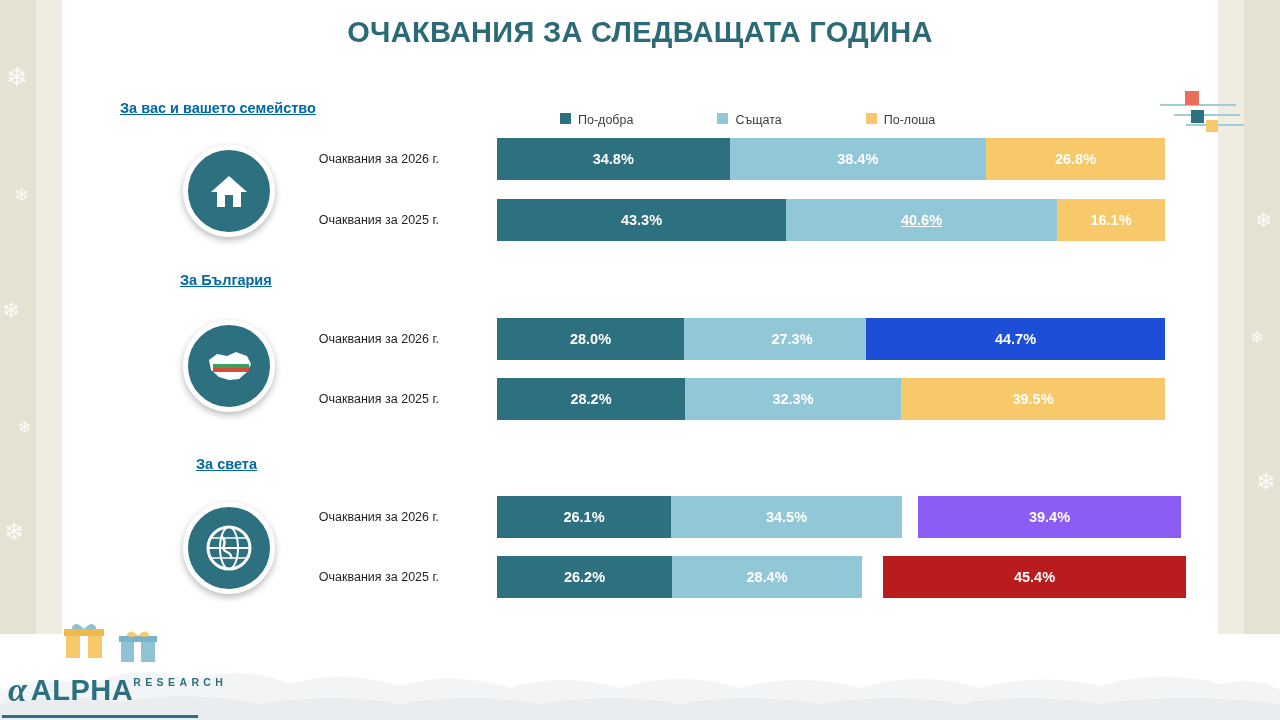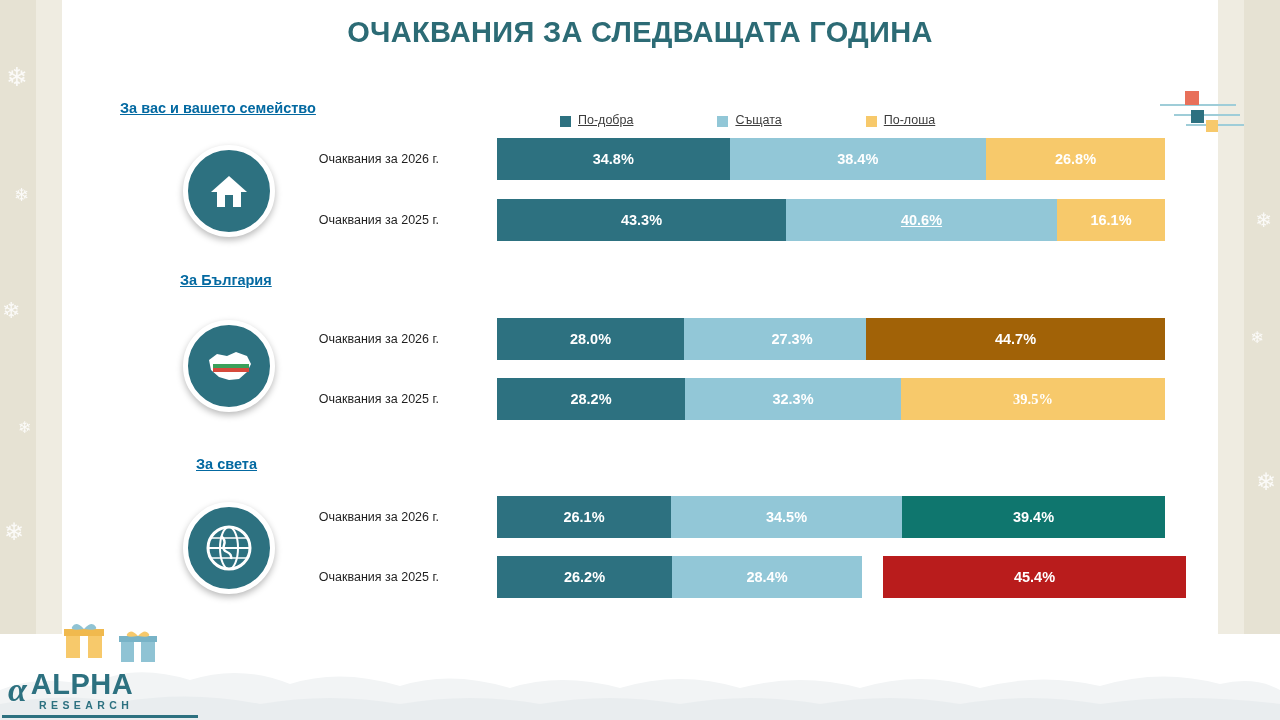--- a/index.html
+++ b/index.html
@@ -65,23 +65,22 @@
     position: absolute;
     top: 113px;
     left: 560px;
     display: flex;
     gap: 84px;
     font-size: 12.5px;
     color: #3c3c3c;
   }
   .legend-item {
     display: flex;
-    align-items: flex-end;
+    align-items: flex-start;
     gap: 7px;
-    text-decoration: underline;
   }
   .legend-swatch {
     width: 11px;
     height: 11px;
     display: inline-block;
   }
   
   .group-title {
     position: absolute;
     font-size: 14.5px;
@@ -161,23 +160,22 @@
   .logo-mark {
     font-family: "Liberation Serif", serif;
     font-size: 34px;
     font-weight: bold;
     font-style: italic;
     color: #2d7180;
     line-height: 1;
   }
   .logo-text {
     display: flex;
-    flex-direction: column;
+    flex-direction: row;
     line-height: 1;
-    text-align: right;
   }
   .logo-alpha {
     font-size: 29px;
     font-weight: bold;
     color: #2d7180;
     letter-spacing: .5px;
   }
   .logo-research {
     font-size: 10.5px;
     font-weight: bold;
@@ -286,30 +284,30 @@
       <rect x="10" y="18" width="36" height="4" fill="#3aa05a"></rect>
       <rect x="10" y="22" width="36" height="4" fill="#d64a3c"></rect>
     </svg>
   </div>
 
   <div class="row" style="left:313px; top:318px;">
     <div class="row-label">Очаквания за 2026 г.</div>
     <div class="bar-track">
       <div class="seg" style="width:187px; background:#2d7180;">28.0%</div>
       <div class="seg" style="width:182px; background:#92c7d7;padding-left:34px;">27.3%</div>
-      <div class="seg" style="width:299px; background:#a16207;">44.7%</div>
+      <div class="seg" style="width:299px; background:#1d4ed8;">44.7%</div>
     </div>
   </div>
 
   <div class="row" style="left:313px; top:378px;">
     <div class="row-label">Очаквания за 2025 г.</div>
     <div class="bar-track">
       <div class="seg" style="width:188px; background:#2d7180;">28.2%</div>
       <div class="seg" style="width:216px; background:#92c7d7;">32.3%</div>
-      <div class="seg" style="width:264px; background:#f7c96b;font-family:Liberation Serif, serif;">39.5%</div>
+      <div class="seg" style="width:264px; background:#f7c96b;">39.5%</div>
     </div>
   </div>
 
   <div class="group-title" style="left:196px; top:456px;">За света</div>
 
   <div class="icon-badge" style="left:183px; top:502px;">
     <svg width="52" height="52" viewBox="0 0 52 52" aria-hidden="true">
       <circle cx="26" cy="26" r="21" fill="none" stroke="#ffffff" stroke-width="3"></circle>
       <ellipse cx="26" cy="26" rx="9" ry="21" fill="none" stroke="#ffffff" stroke-width="2"></ellipse>
       <line x1="5" y1="26" x2="47" y2="26" stroke="#ffffff" stroke-width="2"></line>
@@ -317,21 +315,21 @@
       <line x1="8" y1="36" x2="44" y2="36" stroke="#ffffff" stroke-width="1.6"></line>
       <path d="M18 14 q5 4 3 9 q-2 5 3 7 q5 2 4 7" fill="none" stroke="#ffffff" stroke-width="2.4"></path>
     </svg>
   </div>
 
   <div class="row" style="left:313px; top:496px;">
     <div class="row-label">Очаквания за 2026 г.</div>
     <div class="bar-track">
       <div class="seg" style="width:174px; background:#2d7180;">26.1%</div>
       <div class="seg" style="width:231px; background:#92c7d7;">34.5%</div>
-      <div class="seg" style="width:263px; background:#0f766e;">39.4%</div>
+      <div class="seg" style="width:263px; background:#8b5cf6;margin-left:16px;">39.4%</div>
     </div>
   </div>
 
   <div class="row" style="left:313px; top:556px;">
     <div class="row-label">Очаквания за 2025 г.</div>
     <div class="bar-track">
       <div class="seg" style="width:175px; background:#2d7180;">26.2%</div>
       <div class="seg" style="width:190px; background:#92c7d7;">28.4%</div>
       <div class="seg" style="width:303px; background:#b91c1c;margin-left:21px;">45.4%</div>
     </div>

